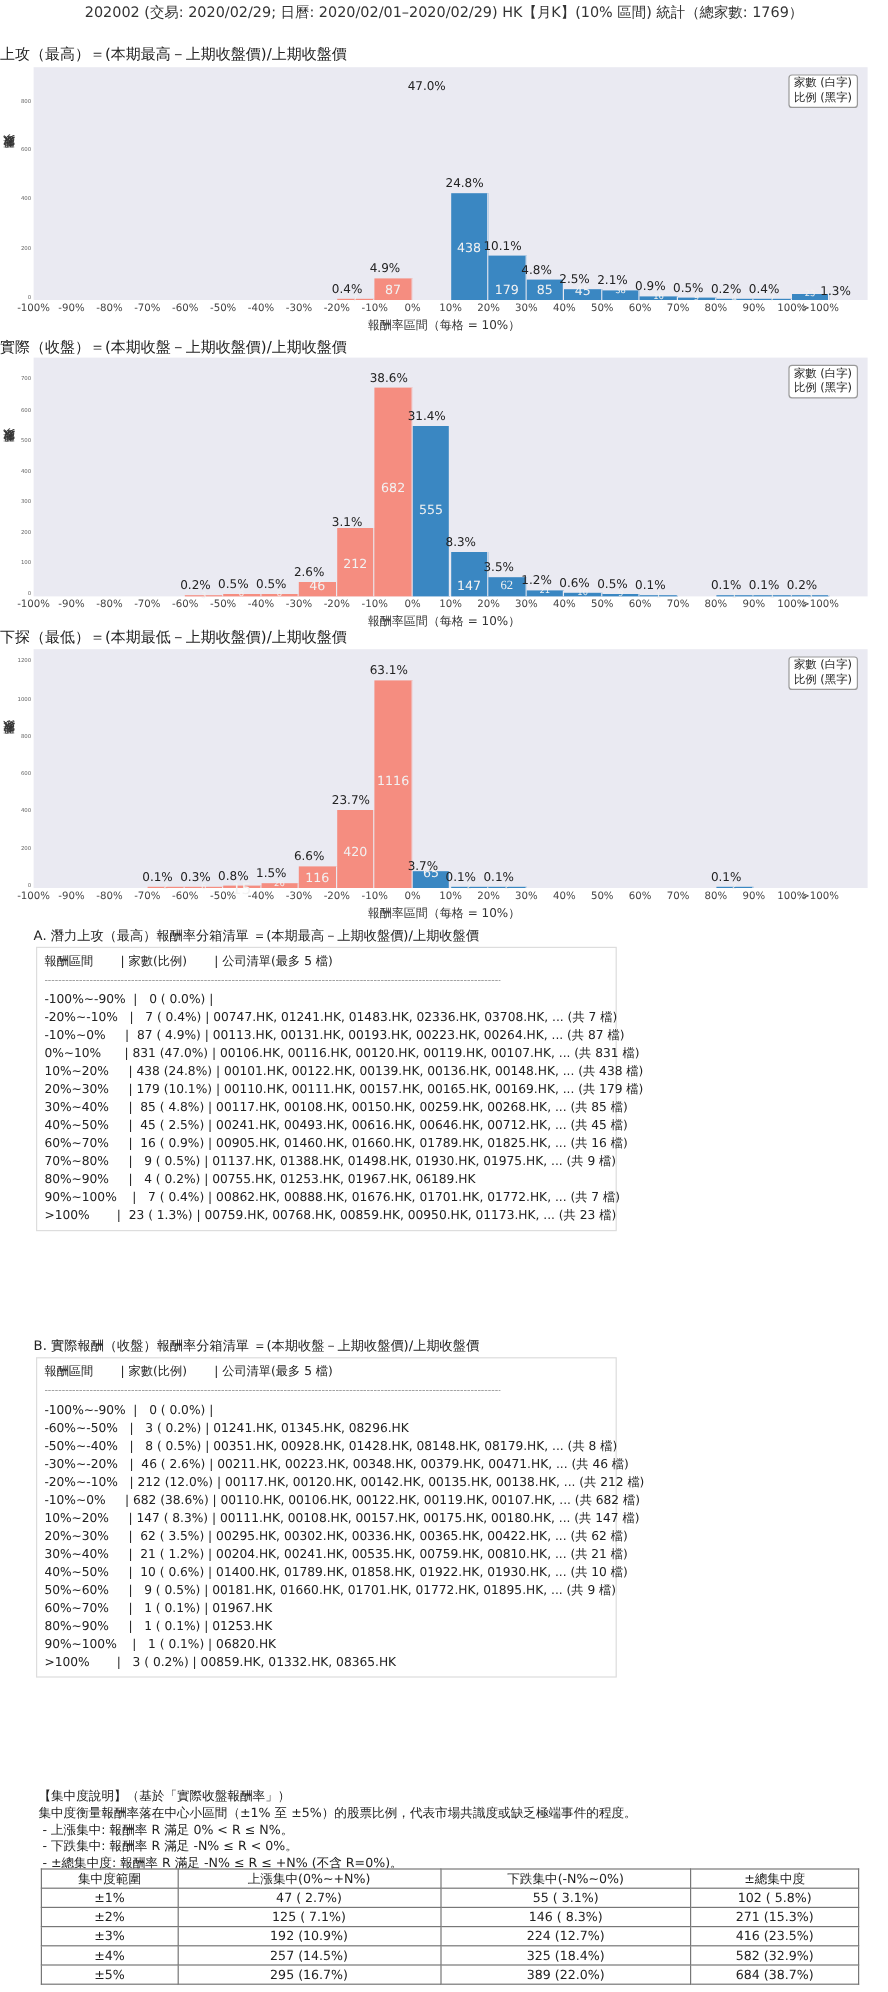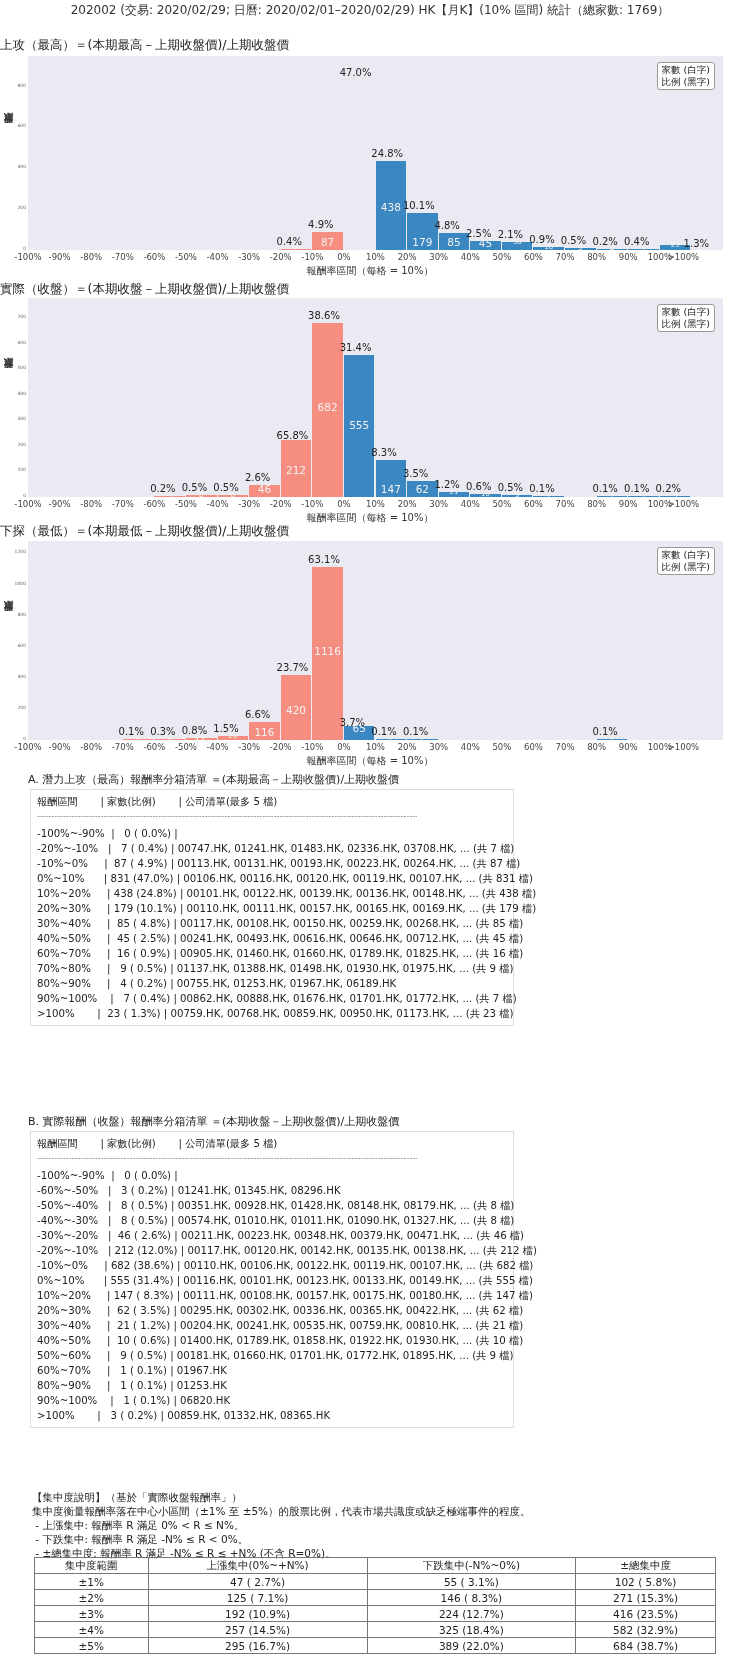--- a/index.html
+++ b/index.html
@@ -134,34 +134,34 @@
         <div class="cnt" style="top: -4px; font-size: 7px;">8</div>
       </div>
       <div class="pct" style="left: 185.341px; bottom: 4.04103px;">0.5%</div>
       <div class="bar neg" style="left: 221.136px; width: 31.5909px; height: 11.7359px;">
         <div class="cnt" style="top: -2.2641px;">46</div>
       </div>
       <div class="pct" style="left: 216.932px; bottom: 13.7359px;">2.6%</div>
       <div class="bar neg" style="left: 252.727px; width: 31.5909px; height: 57px; margin-top: 48px;">
         <div class="cnt" style="top: 24.3392px;">212</div>
       </div>
-      <div class="pct" style="left: 248.523px; bottom: 56.0872px;">65.8%</div>
+      <div class="pct" style="left: 248.523px; bottom: 56.0872px;">3.1%</div>
       <div class="bar neg" style="left: 284.318px; width: 31.5909px; height: 173.997px;">
         <div class="cnt" style="top: 78.2988px;">682</div>
       </div>
       <div class="pct" style="left: 280.114px; bottom: 175.997px;">38.6%</div>
       <div class="bar pos" style="left: 315.909px; width: 31.5909px; height: 141.596px;">
         <div class="cnt" style="top: 63.7183px;">555</div>
       </div>
       <div class="pct" style="left: 311.705px; bottom: 143.596px;">31.4%</div>
       <div class="bar pos" style="left: 347.5px; width: 31.5909px; height: 37.5038px;">
         <div class="cnt" style="top: 23.5038px;">147</div>
       </div>
       <div class="pct" style="left: 343.295px; bottom: 39.5038px;">8.3%</div>
-      <div class="bar pos" style="left: 379.091px; width: 31.5909px; height: 15.8179px;">
+      <div class="bar pos" style="left: 379.091px; width: 31.5909px; height: 15.8179px; font-family: Liberation Serif, serif;">
         <div class="cnt" style="top: 1.81795px;">62</div>
       </div>
       <div class="pct" style="left: 374.886px; bottom: 17.8179px;">3.5%</div>
       <div class="bar pos" style="left: 410.682px; width: 31.5909px; height: 5.35769px;">
         <div class="cnt" style="top: -4px; font-size: 7px;">21</div>
       </div>
       <div class="pct" style="left: 406.477px; bottom: 7.35769px;">1.2%</div>
       <div class="bar pos" style="left: 442.273px; width: 31.5909px; height: 2.55128px;">
         <div class="cnt" style="top: -4px; font-size: 7px;">10</div>
       </div>
@@ -331,25 +331,23 @@
 </div>
 
 <div class="sec-title" style="top:1114px;">B. 實際報酬（收盤）報酬率分箱清單 ＝(本期收盤－上期收盤價)/上期收盤價</div>
 <div class="listbox" style="top:1131px;width:470px;">
   <div class="hdr">報酬區間       | 家數(比例)       | 公司清單(最多 5 檔)</div>
   <div class="sep">--------------------------------------------------------------------------------------------------------------------------------------------</div>
   <div id="b-rows">
       <div class="row">-100%~-90%  |   0 ( 0.0%) |</div>
       <div class="row">-60%~-50%   |   3 ( 0.2%) | 01241.HK, 01345.HK, 08296.HK</div>
       <div class="row">-50%~-40%   |   8 ( 0.5%) | 00351.HK, 00928.HK, 01428.HK, 08148.HK, 08179.HK, ... (共 8 檔)</div>
-      <div class="row">-40%~-30%   |   8 ( 0.5%) | 00574.HK, 01010.HK, 01011.HK, 01090.HK, 01327.HK, ... (共 8 檔)</div>
       <div class="row">-30%~-20%   |  46 ( 2.6%) | 00211.HK, 00223.HK, 00348.HK, 00379.HK, 00471.HK, ... (共 46 檔)</div>
       <div class="row">-20%~-10%   | 212 (12.0%) | 00117.HK, 00120.HK, 00142.HK, 00135.HK, 00138.HK, ... (共 212 檔)</div>
       <div class="row">-10%~0%     | 682 (38.6%) | 00110.HK, 00106.HK, 00122.HK, 00119.HK, 00107.HK, ... (共 682 檔)</div>
-      <div class="row">0%~10%      | 555 (31.4%) | 00116.HK, 00101.HK, 00123.HK, 00133.HK, 00149.HK, ... (共 555 檔)</div>
       <div class="row">10%~20%     | 147 ( 8.3%) | 00111.HK, 00108.HK, 00157.HK, 00175.HK, 00180.HK, ... (共 147 檔)</div>
       <div class="row">20%~30%     |  62 ( 3.5%) | 00295.HK, 00302.HK, 00336.HK, 00365.HK, 00422.HK, ... (共 62 檔)</div>
       <div class="row">30%~40%     |  21 ( 1.2%) | 00204.HK, 00241.HK, 00535.HK, 00759.HK, 00810.HK, ... (共 21 檔)</div>
       <div class="row">40%~50%     |  10 ( 0.6%) | 01400.HK, 01789.HK, 01858.HK, 01922.HK, 01930.HK, ... (共 10 檔)</div>
       <div class="row">50%~60%     |   9 ( 0.5%) | 00181.HK, 01660.HK, 01701.HK, 01772.HK, 01895.HK, ... (共 9 檔)</div>
       <div class="row">60%~70%     |   1 ( 0.1%) | 01967.HK</div>
       <div class="row">80%~90%     |   1 ( 0.1%) | 01253.HK</div>
       <div class="row">90%~100%    |   1 ( 0.1%) | 06820.HK</div>
       <div class="row">&gt;100%       |   3 ( 0.2%) | 00859.HK, 01332.HK, 08365.HK</div>
     </div>

